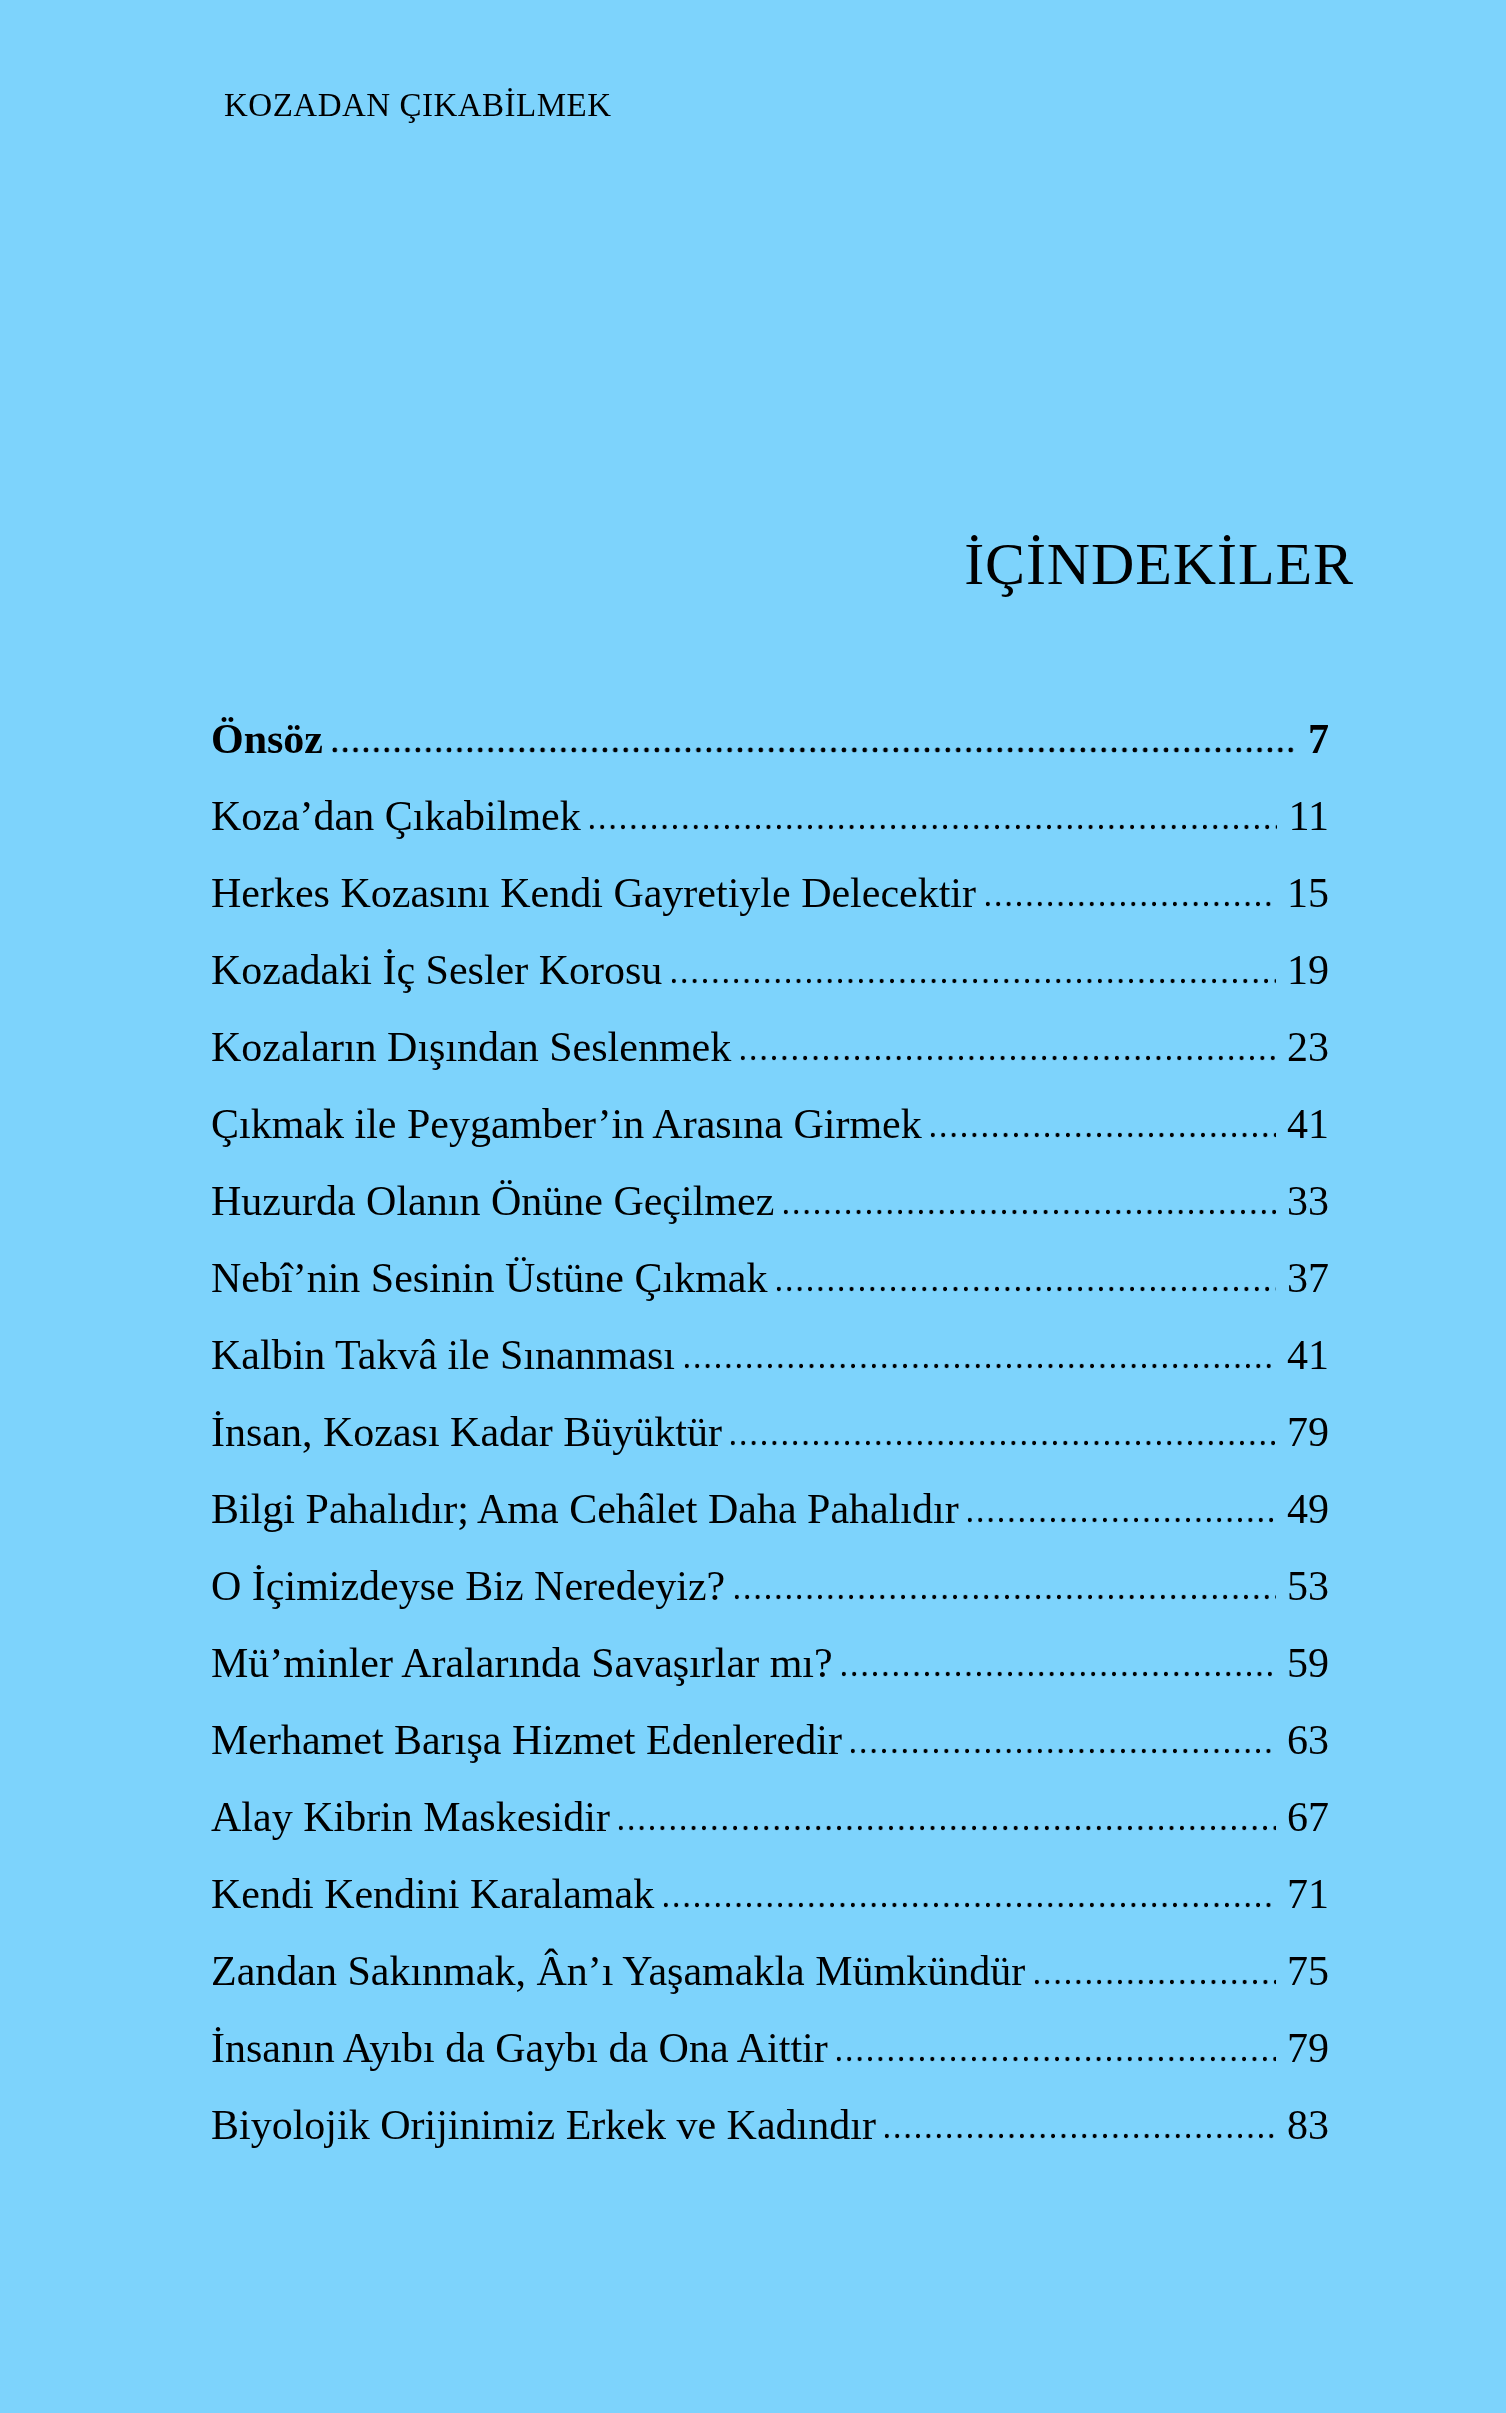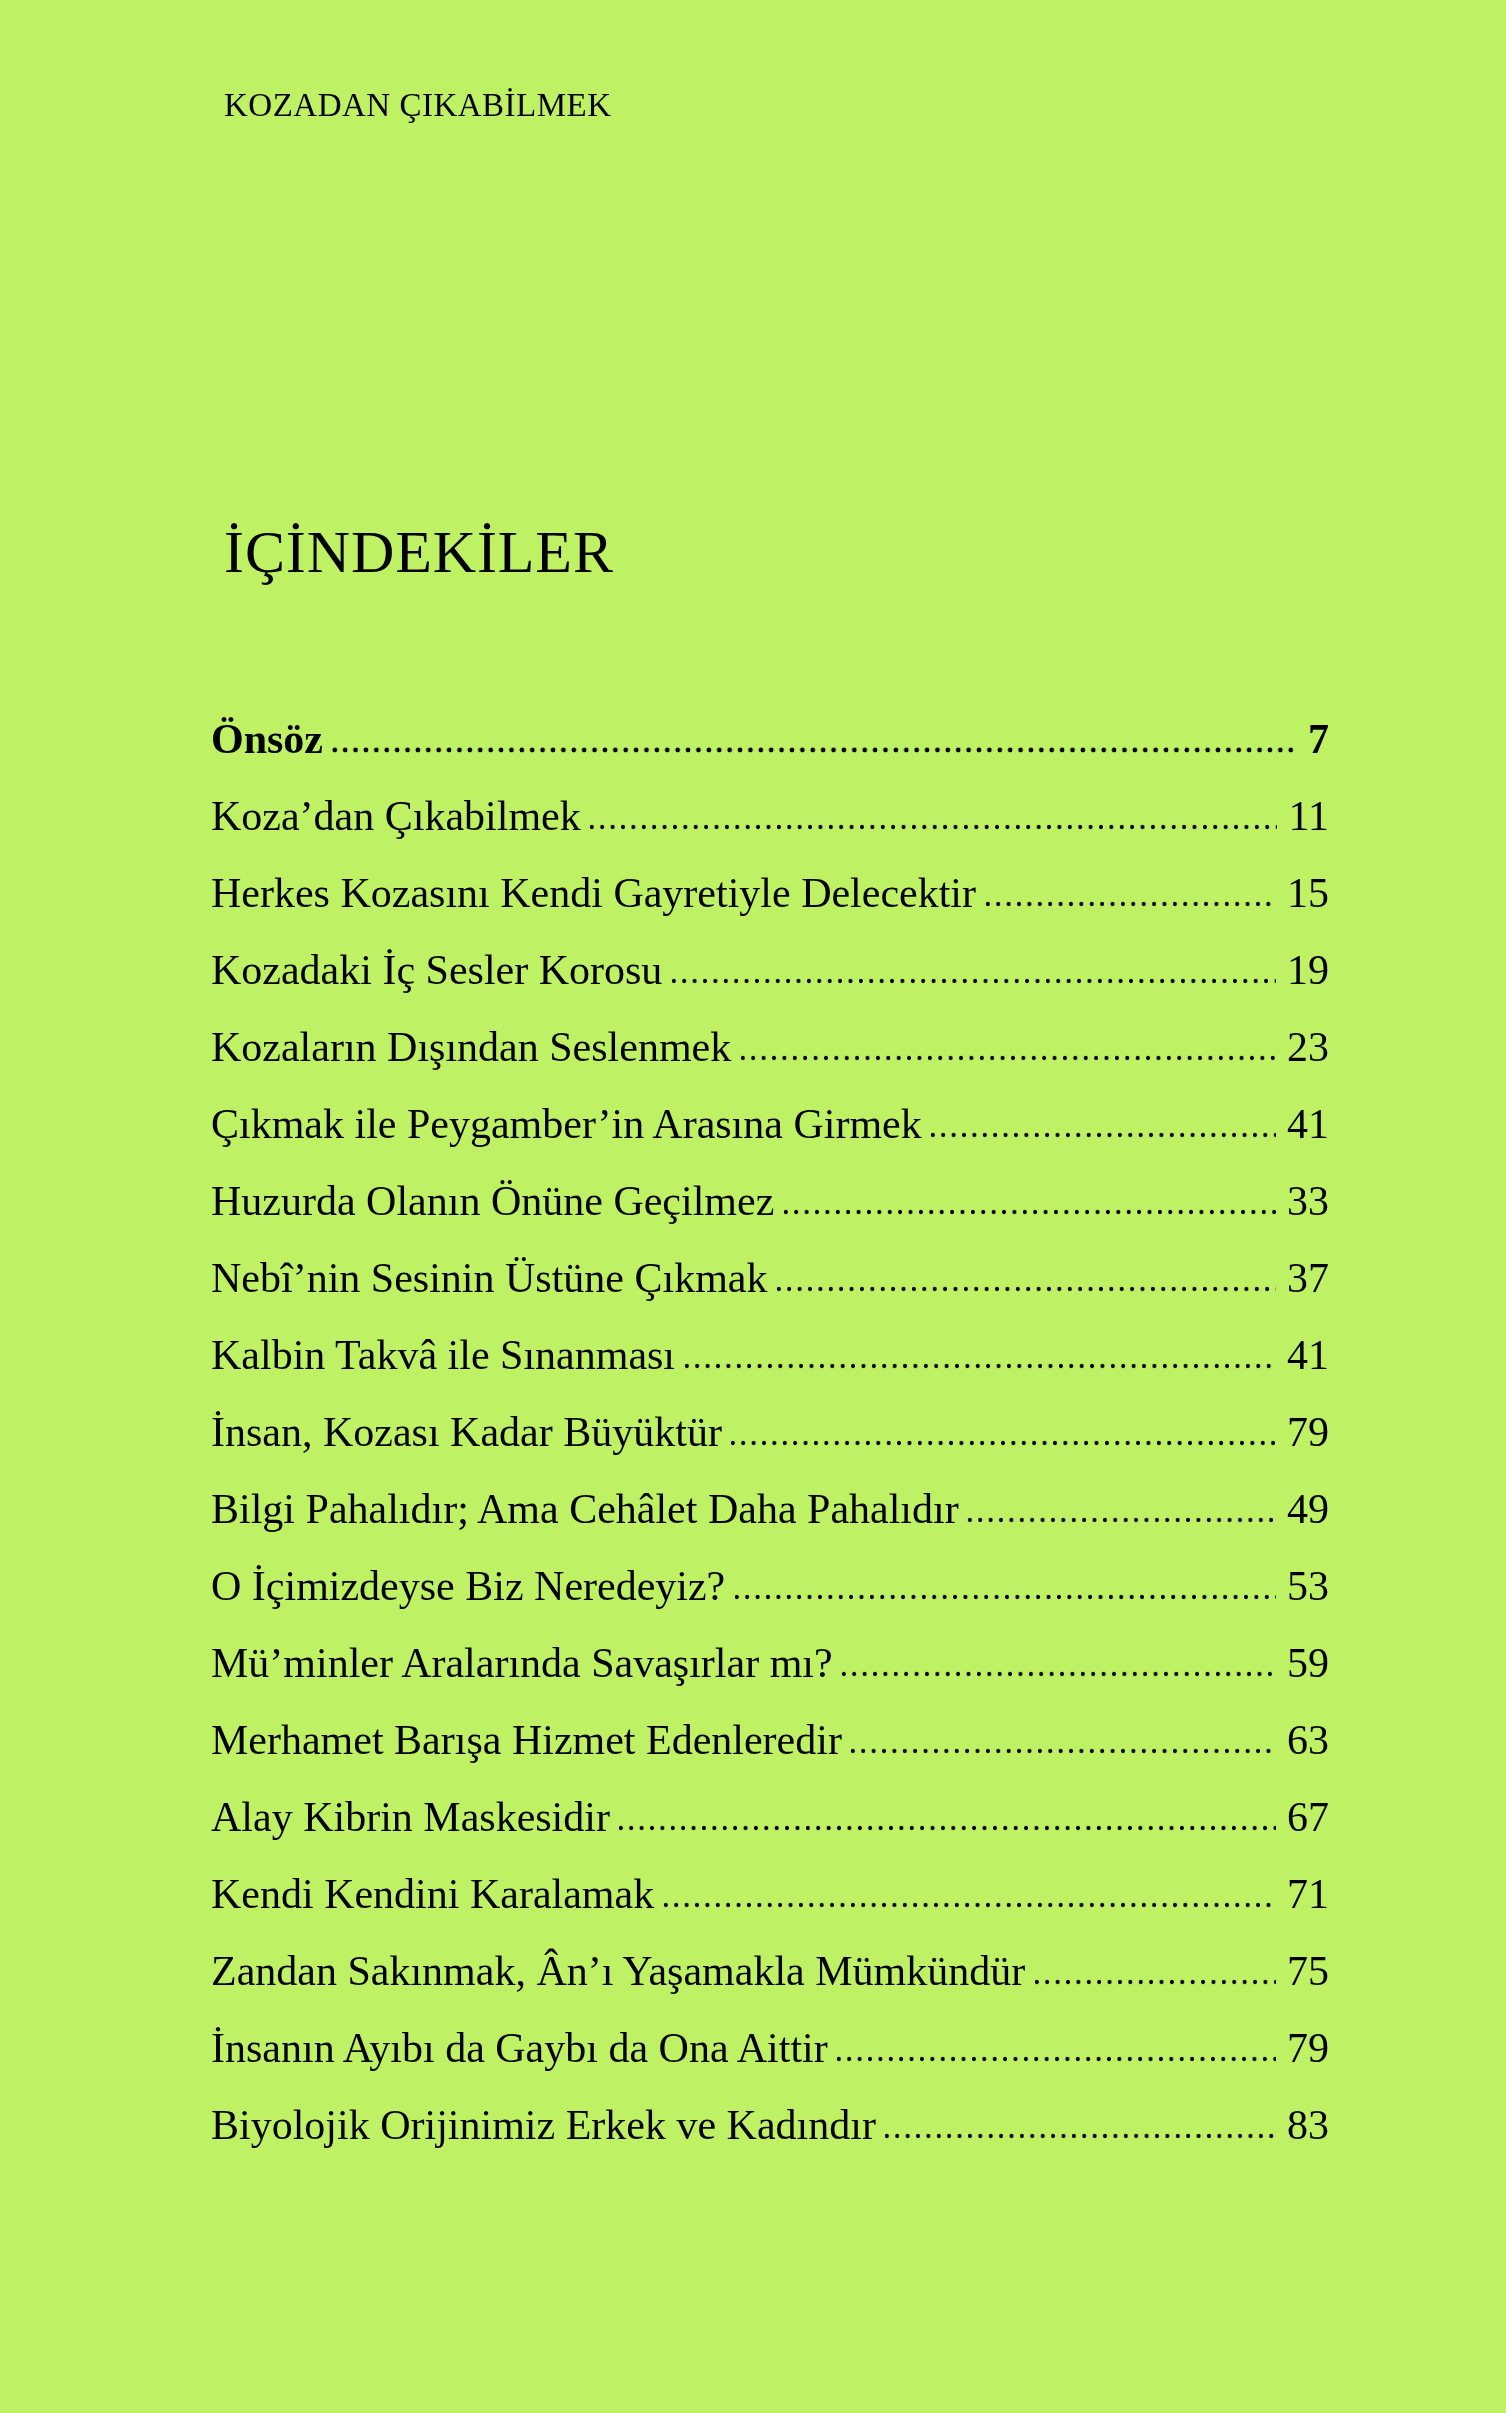--- a/index.html
+++ b/index.html
@@ -4,44 +4,44 @@
 <style>
   html, body {
     margin: 0;
     padding: 0;
     background: #ffffff;
   }
   .page {
     position: relative;
     width: 1507px;
     height: 2413px;
-    background: #bef264;
+    background: #7dd3fc;
     color: #000000;
     font-family: "Liberation Serif", "DejaVu Serif", serif;
     overflow: hidden;
   }
   .running-header {
     position: absolute;
     left: 224px;
     top: 89px;
     font-size: 33px;
     line-height: 1;
     letter-spacing: 0.5px;
     white-space: nowrap;
   }
   .toc-heading {
     position: absolute;
     left: 224px;
     top: 522px;
     width: 1118px;
-    margin: 0;
+    margin: 12px;
     font-weight: normal;
     font-size: 60px;
     line-height: 1;
-    text-align: left;
+    text-align: right;
     letter-spacing: 0.9px;
   }
   .toc {
     position: absolute;
     left: 211px;
     top: 701px;
     width: 1118px;
   }
   .toc-row {
     display: flex;

